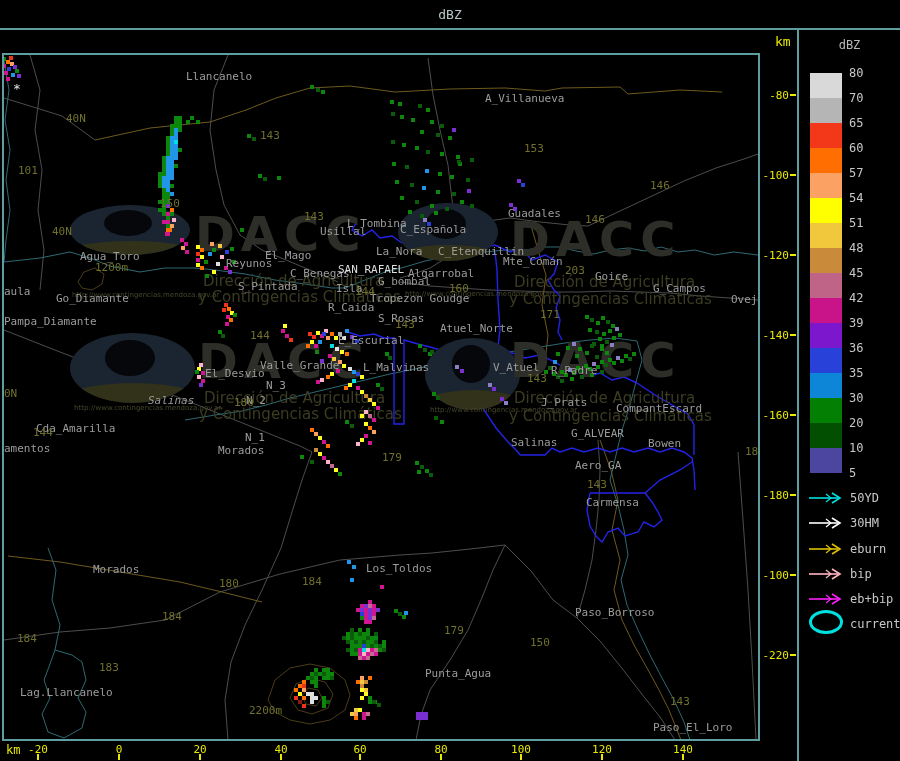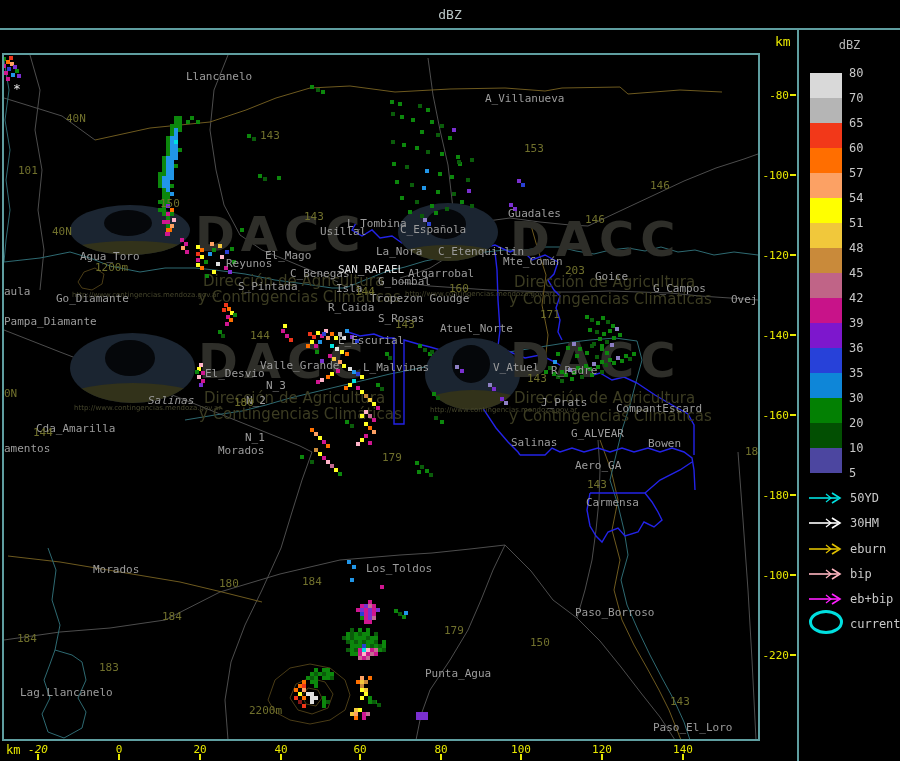--- a/index.html
+++ b/index.html
@@ -834,21 +834,21 @@
         </div>
         <div class="symrow" style="top: 587px;">
           <div class="cur-ellipse" style="border-color: rgb(0, 224, 224);"></div>
           <span class="slabel">current</span>
         </div>
       </div>
   </div>
 
   <div id="axis-bottom">
       <div class="ax-b-unit">km</div>
-      <div class="ax-b-label" style="left: 16px; top: 744px; font-style: italic;">-20</div>
+      <div class="ax-b-label" style="left: 16px; top: 744px;">-20</div>
       <div class="ax-b-tick" style="left: 37px; top: 754px;"></div>
       <div class="ax-b-label" style="left: 97px; top: 744px;">0</div>
       <div class="ax-b-tick" style="left: 118px; top: 754px;"></div>
       <div class="ax-b-label" style="left: 178px; top: 744px;">20</div>
       <div class="ax-b-tick" style="left: 199px; top: 754px;"></div>
       <div class="ax-b-label" style="left: 259px; top: 744px;">40</div>
       <div class="ax-b-tick" style="left: 280px; top: 754px;"></div>
       <div class="ax-b-label" style="left: 338px; top: 744px;">60</div>
       <div class="ax-b-tick" style="left: 359px; top: 754px;"></div>
       <div class="ax-b-label" style="left: 419px; top: 744px;">80</div>

